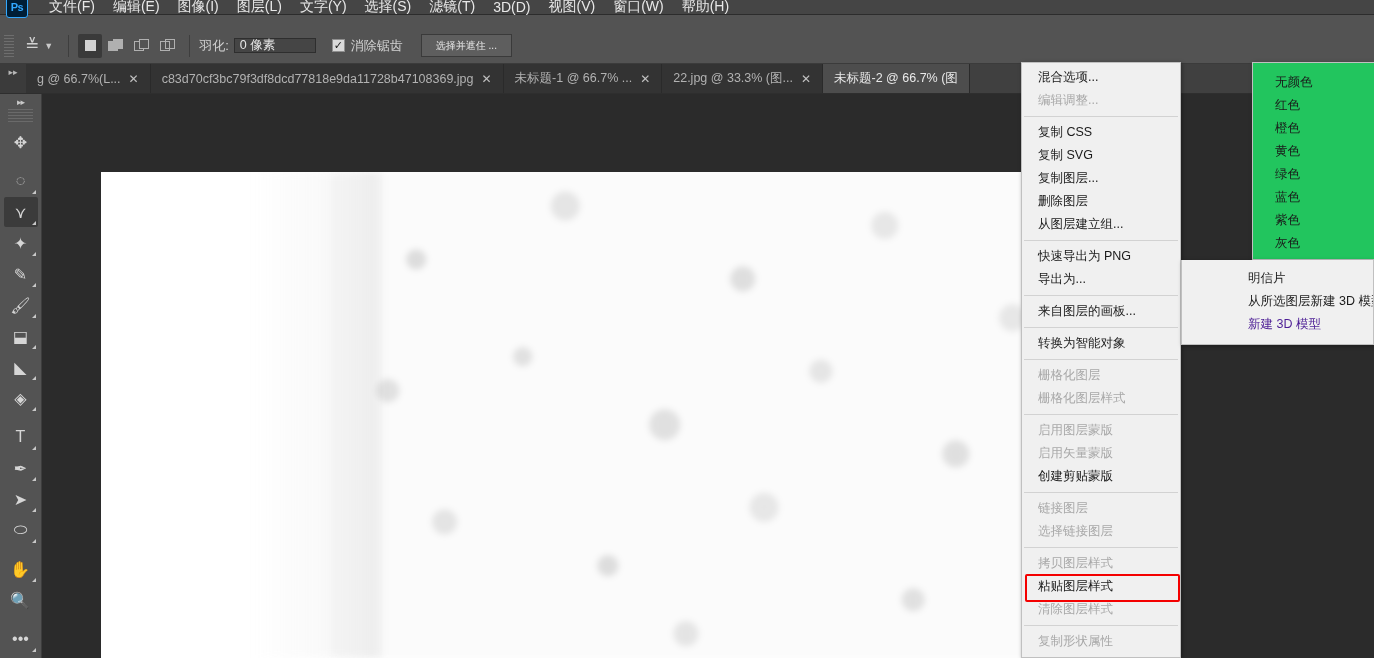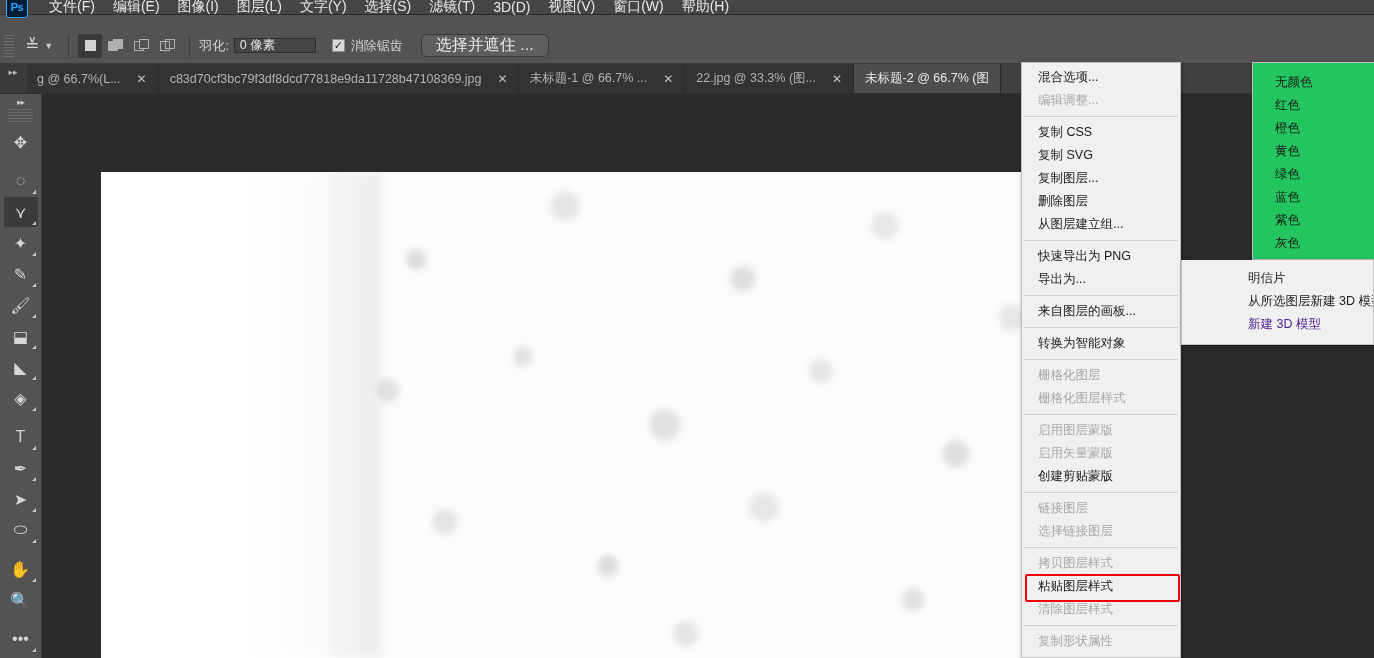--- a/index.html
+++ b/index.html
@@ -66,38 +66,38 @@
     font-family: "Liberation Sans", sans-serif;
   }
   .opt-check { display: flex; align-items: center; gap: 6px; margin-left: 16px; }
   .cbox {
     width: 13px; height: 13px; background: #d9d9d9; border: 1px solid #8f8f8f;
     display: flex; align-items: center; justify-content: center;
     color: #1c1c1c; font-size: 11px; line-height: 1;
   }
   .opt-button {
     margin-left: 18px; height: 23px; padding: 0 14px;
-    background: #5e5e5e; border: 1px solid #3a3a3a; border-radius: 6px;
-    color: #e8e8e8; font-size: 16px;
+    background: #5e5e5e; border: 1px solid #3a3a3a; border-radius: 0;
+    color: #e8e8e8; font-size: 10px;
     display: flex; align-items: center;
   }
 
   
   .tabbar {
     position: absolute; left: 0; top: 64px; width: 1374px; height: 30px;
     background: #404040; display: flex; align-items: stretch;
     border-bottom: 1px solid #2e2e2e;
   }
   .tabbar-gutter {
     width: 26px; background: #3b3b3b; display: flex;
     align-items: flex-start; justify-content: center; padding-top: 3px;
     color: #b8b8b8; font-size: 9px;
   }
   .tab {
-    display: flex; align-items: center; gap: 16px;
+    display: flex; align-items: center; gap: 8px;
     padding: 0 11px; background: #333333;
     border-right: 1px solid #2a2a2a;
     color: #b2b2b2; font-size: 12.5px; white-space: nowrap;
     max-width: 360px;
   }
   .tab.active { background: #4d4d4d; color: #e9e9e9; }
   .tab .tab-close { color: #c2c2c2; font-size: 12px; line-height: 1; }
 
   
   .toolbar {

